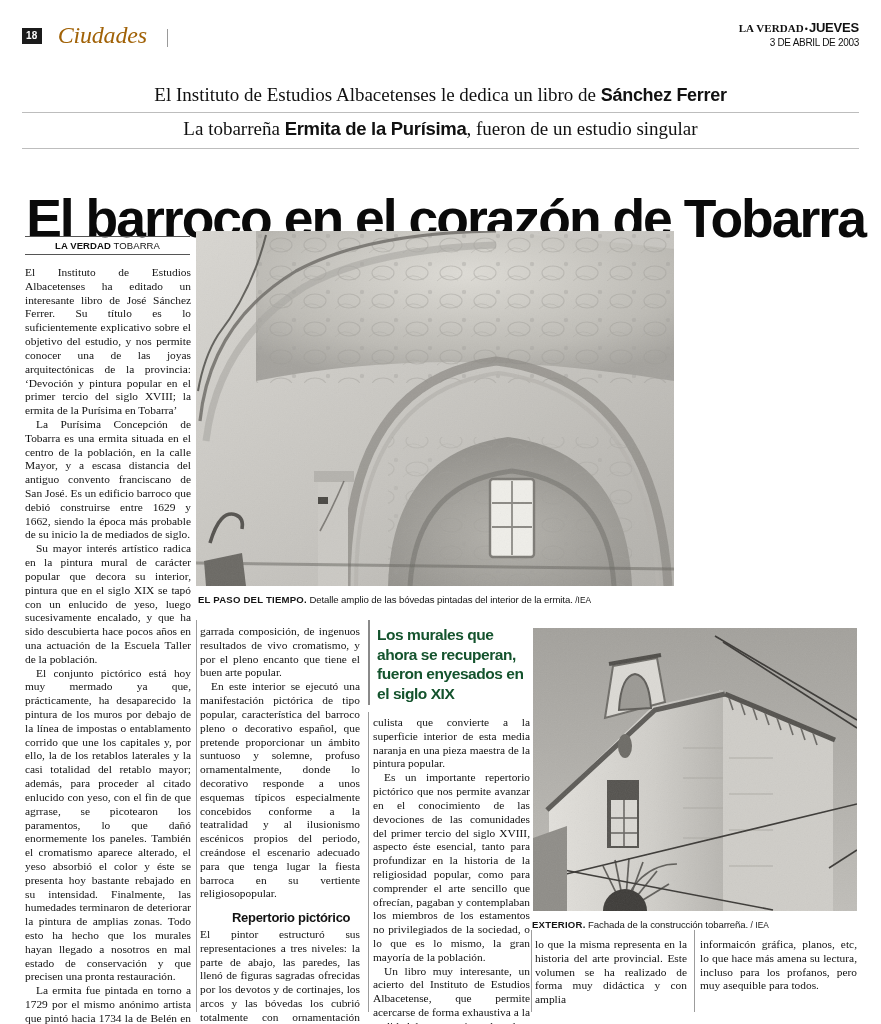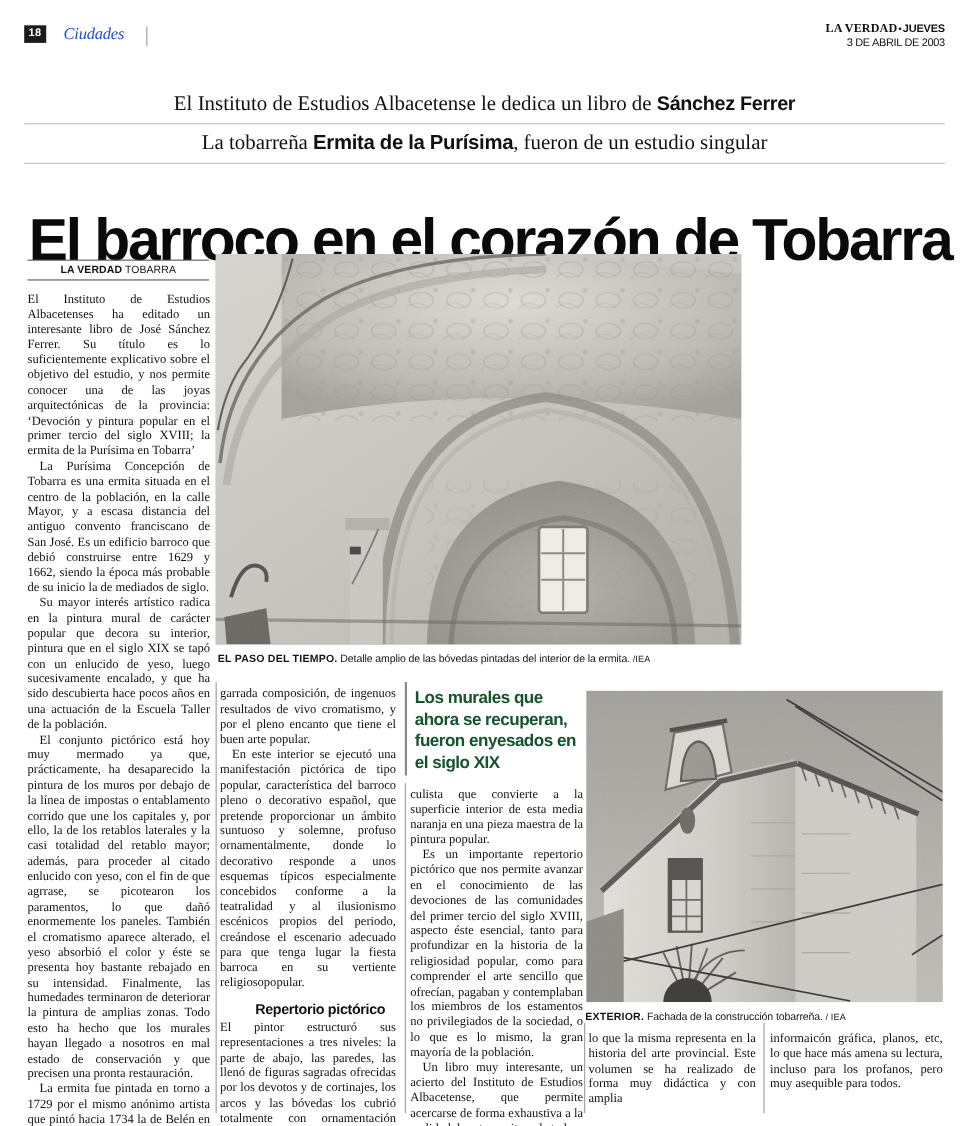--- a/index.html
+++ b/index.html
@@ -46,24 +46,24 @@
     font-family: "Liberation Sans", sans-serif;
     font-weight: bold;
     font-size: 10px;
     line-height: 1;
     padding: 3px 4px 3px 4px;
     letter-spacing: 0.3px;
   }
   .section-name {
     font-family: "Liberation Serif", serif;
     font-style: italic;
-    font-size: 15px;
+    font-size: 24px;
     font-weight: normal;
     letter-spacing: -0.2px;
-    color: #1d4ed8;
+    color: #a16207;
   }
   .mast-pipe {
     display: inline-block;
     width: 1px;
     height: 18px;
     background: #9a9a9a;
     margin-left: 4px;
     position: relative;
     top: 2px;
   }
@@ -84,21 +84,21 @@
     font-weight: bold;
     letter-spacing: 0.1px;
     font-size: 11px;
   }
   .mast-line1 .dot {
     font-size: 9px;
     padding: 0 1px;
   }
   .mast-line1 .day {
     font-weight: bold;
-    font-size: 10px;
+    font-size: 13px;
     letter-spacing: -0.2px;
   }
   .mast-line2 {
     font-size: 10px;
     letter-spacing: -0.3px;
     margin-top: 2px;
     white-space: nowrap;
   }
 
   
@@ -269,21 +269,21 @@
       <span class="mast-pipe"></span>
     </div>
     <div class="mast-right">
       <div class="mast-line1">
         <span class="paper">LA VERDAD</span><span class="dot">•</span><span class="day">JUEVES</span>
       </div>
       <div class="mast-line2">3 DE ABRIL DE 2003</div>
     </div>
   </div>
 
-  <div class="deck1"><span>El Instituto de Estudios Albacetense le dedica un libro de </span><b>Sánchez Ferrer</b></div>
+  <div class="deck1"><span>El Instituto de Estudios Albacetenses le dedica un libro de </span><b>Sánchez Ferrer</b></div>
   <div class="rule-thin rule-a"></div>
   <div class="deck2"><span>La tobarreña </span><b>Ermita de la Purísima</b><span>, fueron de un estudio singular</span></div>
   <div class="rule-thin rule-b"></div>
 
   <h1 class="headline">El barroco en el corazón de Tobarra</h1>
 
   <div class="byline-box">
     <div class="byline-rule"></div>
     <div class="byline-text"><b>LA VERDAD</b> <span>TOBARRA</span></div>
     <div class="byline-rule"></div>

